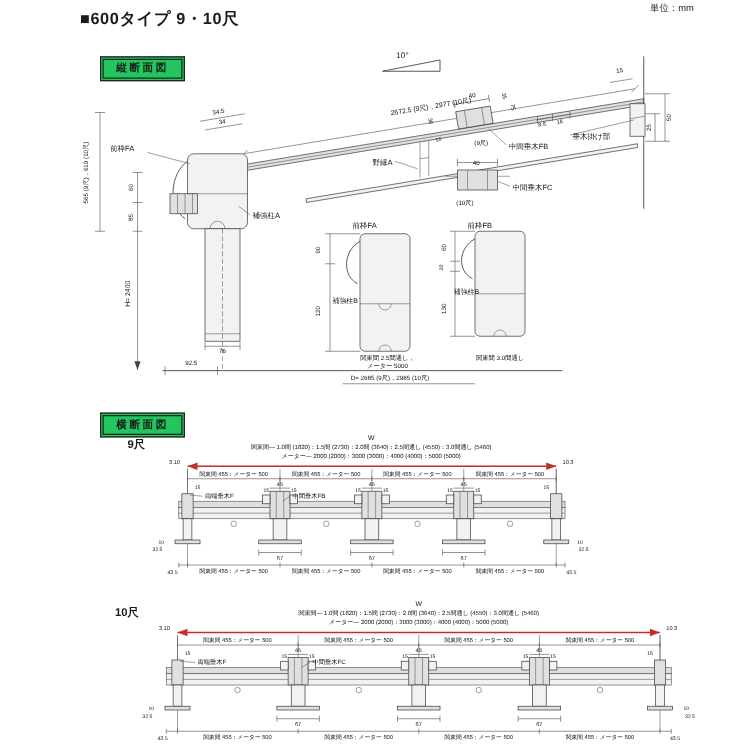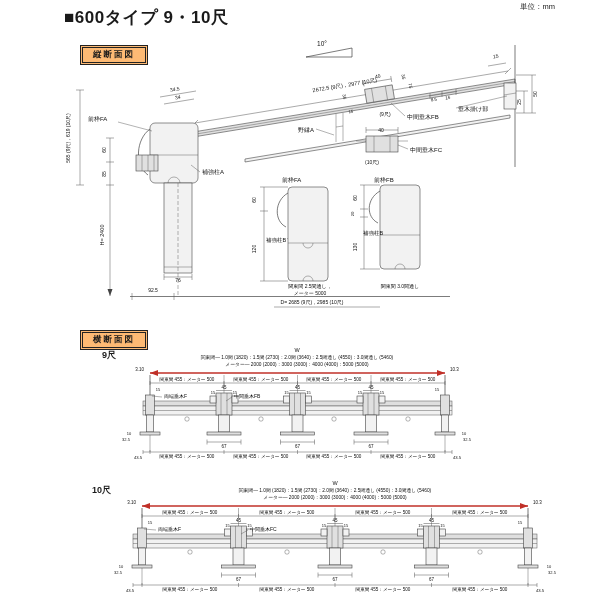--- a/index.html
+++ b/index.html
@@ -1,21 +1,21 @@
 <!DOCTYPE html>
 <html><head>
 <meta charset="utf-8">
 <style>
   html,body{margin:0;padding:0;}
   body{width:600px;height:600px;background:#fff;position:relative;overflow:hidden;
        font-family:"Liberation Sans","DejaVu Sans",sans-serif;color:#1a1a1a;}
   .abs{position:absolute;}
-  #title{left:64px;top:6px;font-size:17px;font-weight:bold;letter-spacing:.5px;}
+  #title{left:64px;top:6px;font-size:13px;font-weight:bold;letter-spacing:.5px;}
   #unit{left:520px;top:2px;font-size:7.5px;}
-  .secbox{border:1px solid #222;padding:1px;background:#fdba74;z-index:5;}
+  .secbox{border:1px solid #222;padding:1px;background:#22c55e;z-index:5;}
   .secbox>span{display:block;border:1px solid #222;font-size:8.5px;font-weight:bold;
                padding:1px 10px;letter-spacing:2px;}
   #box-vert{left:80px;top:45px;}
   #box-cross{left:80px;top:330px;}
   .sizehead{font-size:9px;font-weight:bold;}
   #head9{left:62px;top:349px;padding-left:40px;}
   #head10{left:62px;top:484px;margin-left:30px;}
   svg{position:absolute;overflow:visible;}
   #svg-vertical{left:60px;top:35px;}
   #svg-cross9{left:60px;top:345px;}

